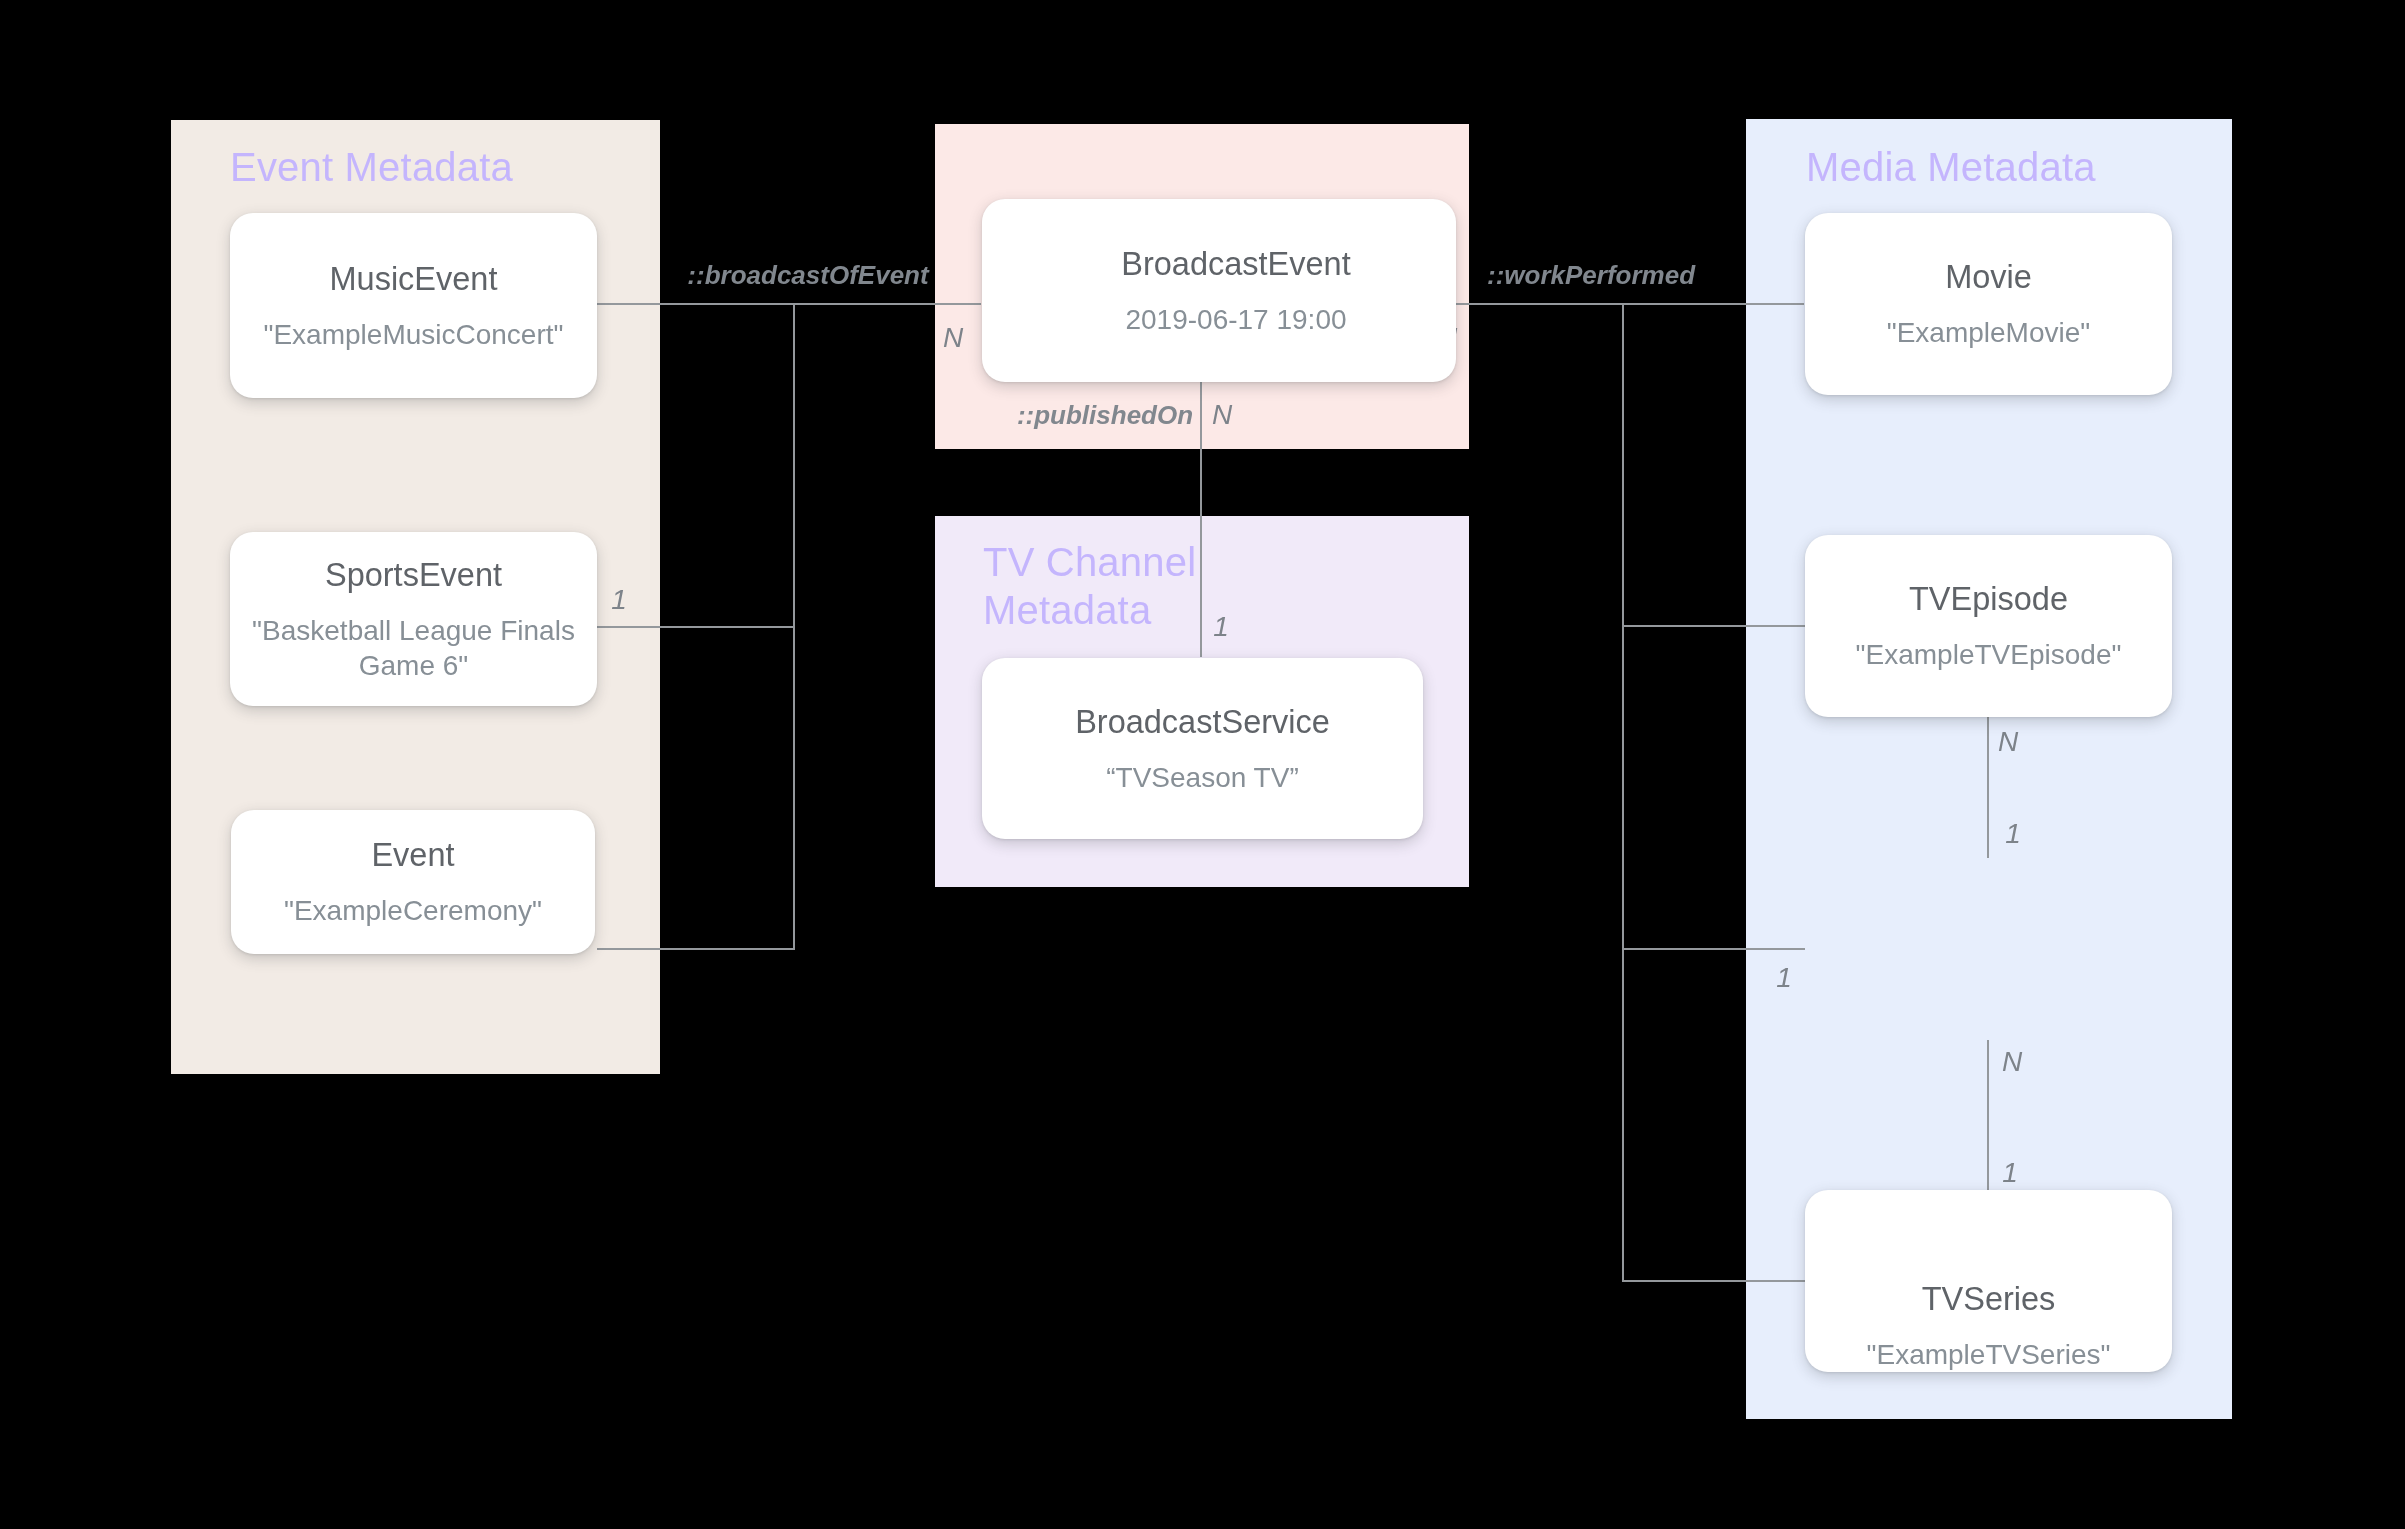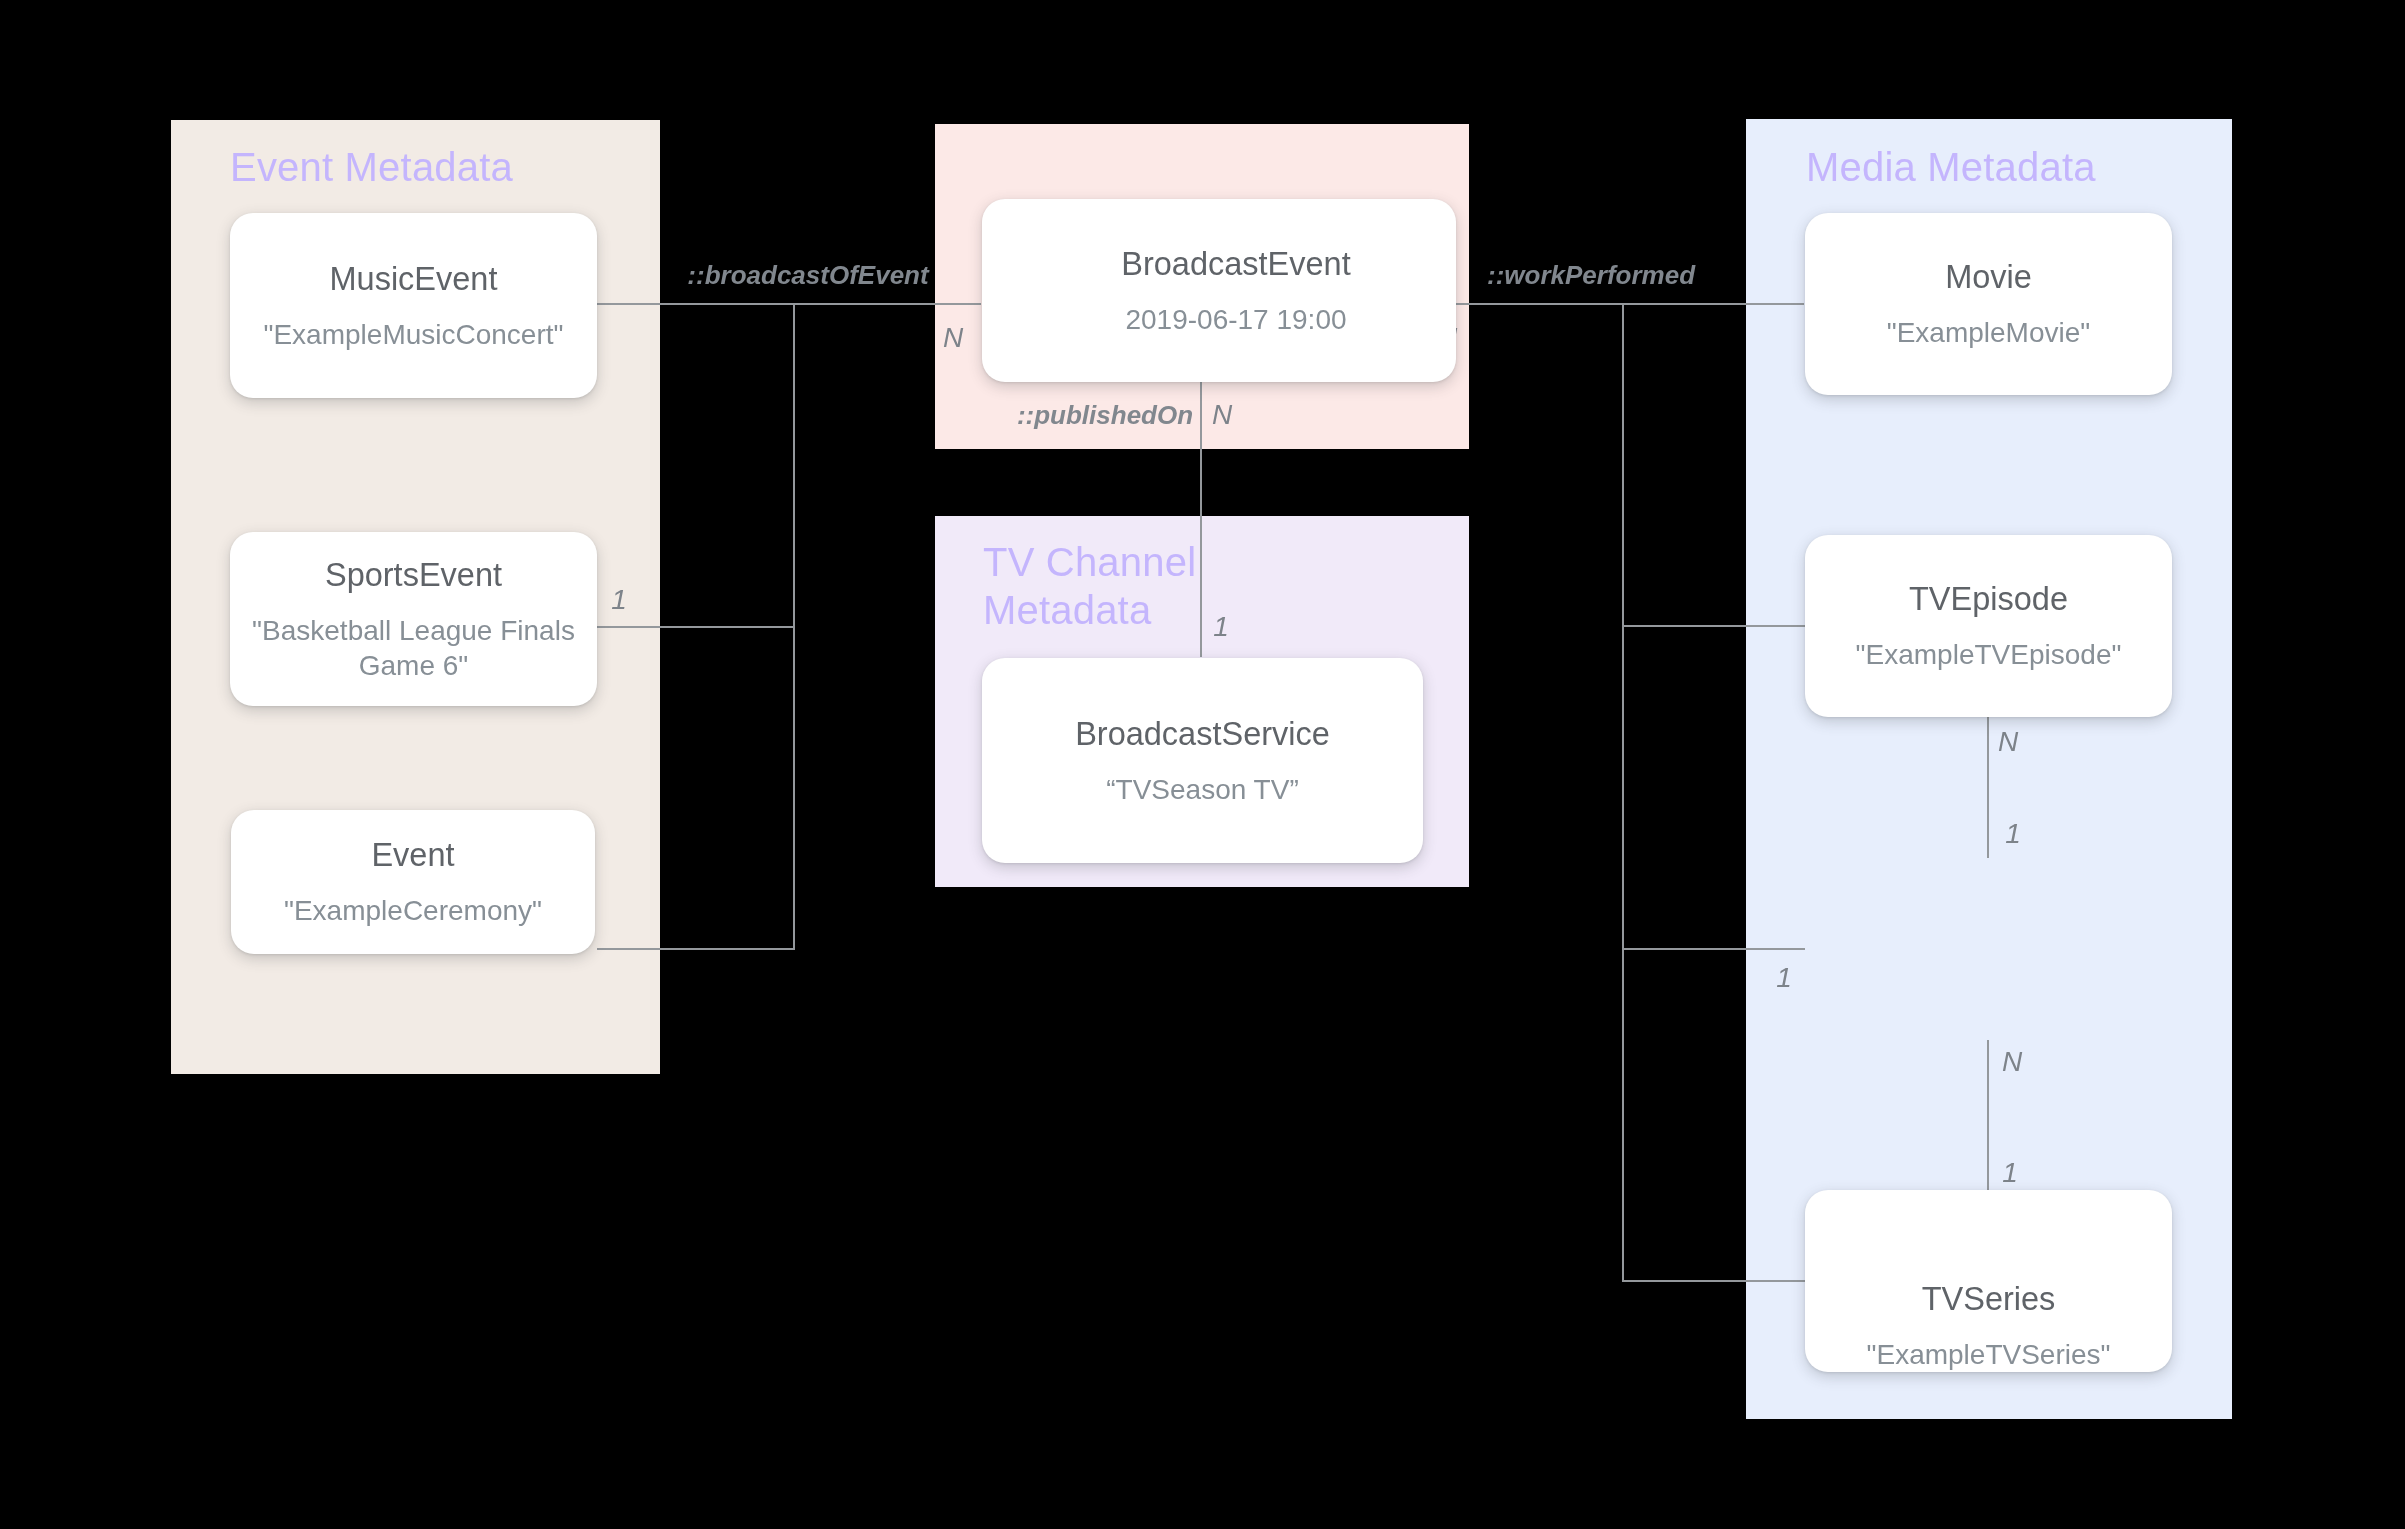--- a/index.html
+++ b/index.html
@@ -90,21 +90,21 @@
   <div class="node" style="left:231px; top:810px; width:364px; height:144px;">
     <div class="node-title">Event</div>
     <div class="node-subtitle">"ExampleCeremony"</div>
   </div>
 
   <div class="node" style="left:982px; top:199px; width:440px; height:183px;padding-left:34px;">
     <div class="node-title">BroadcastEvent</div>
     <div class="node-subtitle">2019-06-17 19:00</div>
   </div>
 
-  <div class="node" style="left:982px; top:658px; width:441px; height:205px;">
+  <div class="node" style="left:982px; top:658px; width:441px; height:181px;">
     <div class="node-title">BroadcastService</div>
     <div class="node-subtitle">“TVSeason TV”</div>
   </div>
 
   <div class="node" style="left:1805px; top:535px; width:367px; height:182px;">
     <div class="node-title">TVEpisode</div>
     <div class="node-subtitle">"ExampleTVEpisode"</div>
   </div>
 
   <div class="node" style="left:1805px; top:213px; width:367px; height:182px;">

